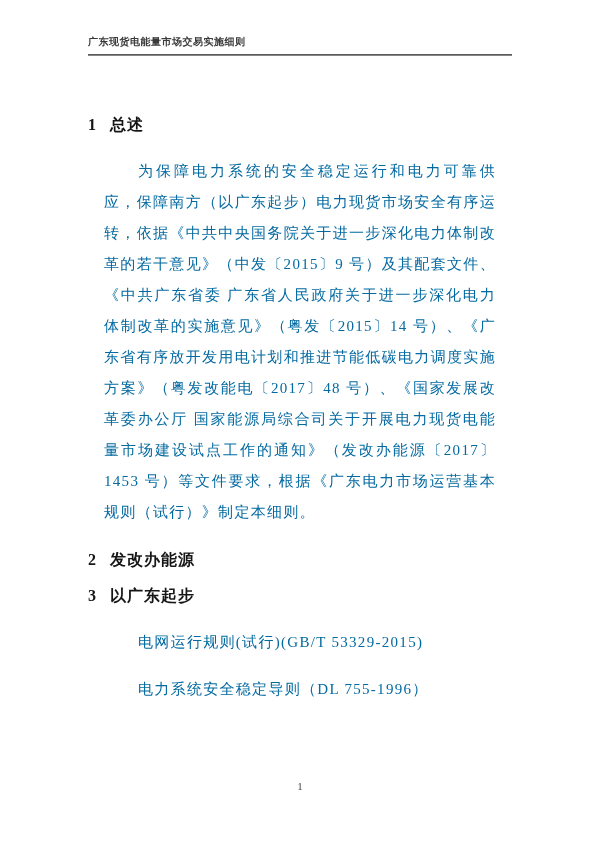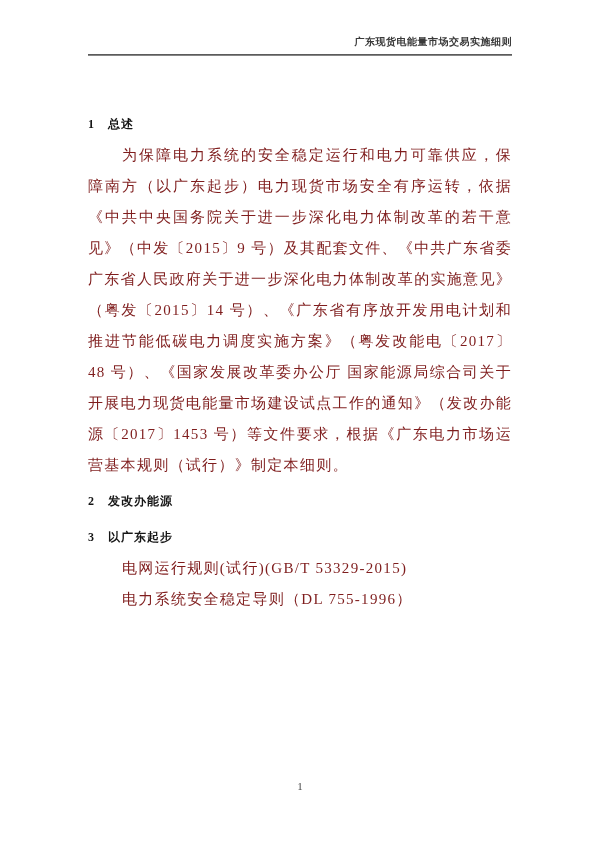--- a/index.html
+++ b/index.html
@@ -19,21 +19,21 @@
     position: relative;
     width: 600px;
     height: 848px;
     background: #ffffff;
   }
   .header {
     position: absolute;
     top: 0;
     left: 88px;
     width: 424px;
-    text-align: right;
+    text-align: left;
   }
   .header-title {
     margin-top: 35px;
     font-size: 10px;
     font-weight: bold;
     color: #3a3a3a;
     letter-spacing: 0.5px;
     line-height: 14px;
   }
   .header-rule {
@@ -41,40 +41,40 @@
     height: 2px;
     background: linear-gradient(#474747, #9a9a9a);
   }
   .content {
     position: absolute;
     top: 104px;
     left: 88px;
     width: 424px;
   }
   .sec-heading {
-    font-size: 12px;
+    font-size: 16px;
     font-weight: bold;
     line-height: 31px;
     color: #161616;
     margin: 5px 0 0 0;
     letter-spacing: 1px;
   }
   .sec-num {
     display: inline-block;
     margin-right: 14px;
     letter-spacing: 0;
   }
   .para {
     font-size: 15px;
     line-height: 31px;
     letter-spacing: 1.3px;
     text-align: justify;
     text-indent: 34px;
-    margin: 0;
-    color: #7f1d1d;
+    margin: 16px;
+    color: #0369a1;
   }
   .footer-pagenum {
     position: absolute;
     bottom: 56px;
     left: 0;
     width: 100%;
     text-align: center;
     font-size: 11px;
     color: #4a4a4a;
   }

